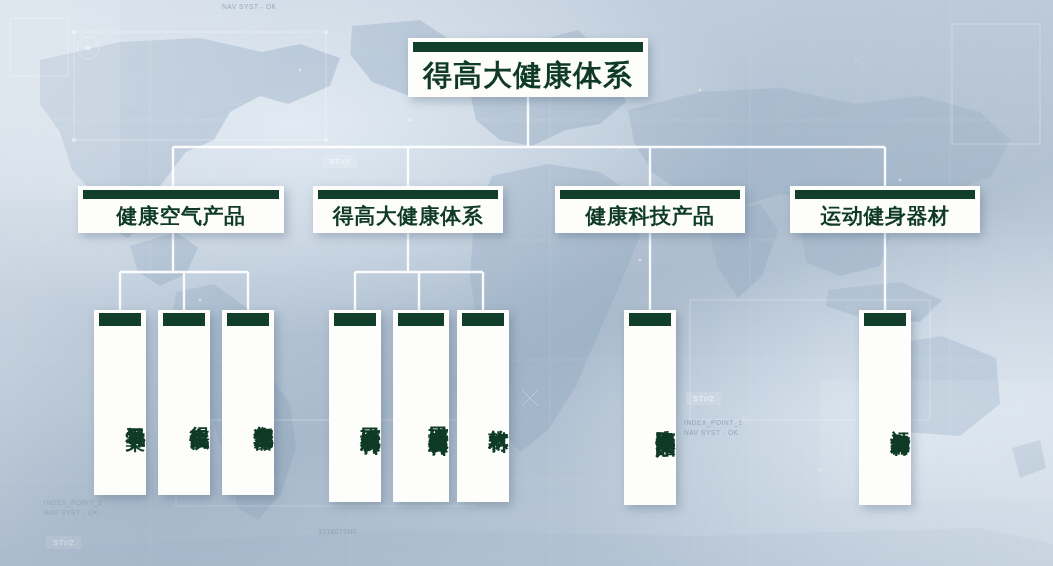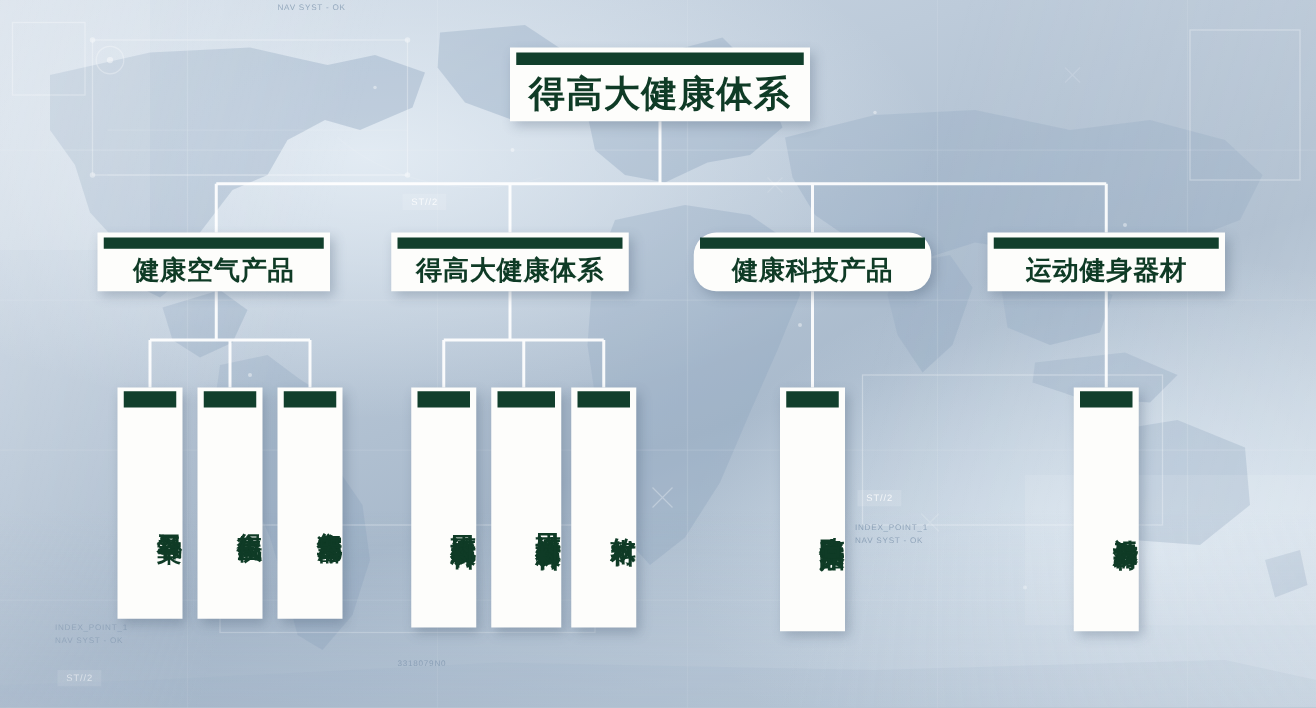--- a/index.html
+++ b/index.html
@@ -223,29 +223,29 @@
 
     <path d="M885,233 V310"></path>
   </g>
 </svg>
 
 <div class="node" id="node-root">
   <div class="cap"></div>
   <div class="txt">得高大健康体系</div>
 </div>
 
-<div class="node lvl2" style="left:78px; width:186px;text-decoration:underline;">
+<div class="node lvl2" style="left:78px; width:206px;text-decoration:underline;">
   <div class="cap"></div>
   <div class="txt">健康空气产品</div>
 </div>
 <div class="node lvl2" style="left:313px; width:190px;">
   <div class="cap"></div>
   <div class="txt">得高大健康体系</div>
 </div>
-<div class="node lvl2" style="left:555px; width:190px;border-radius:18px;">
+<div class="node lvl2" style="left:555px; width:190px;">
   <div class="cap"></div>
   <div class="txt">健康科技产品</div>
 </div>
 <div class="node lvl2" style="left:790px; width:190px;">
   <div class="cap"></div>
   <div class="txt">运动健身器材</div>
 </div>
 
 <div class="node lvl3" style="left:94px; width:52px; height:185px;">
   <div class="cap"></div>

